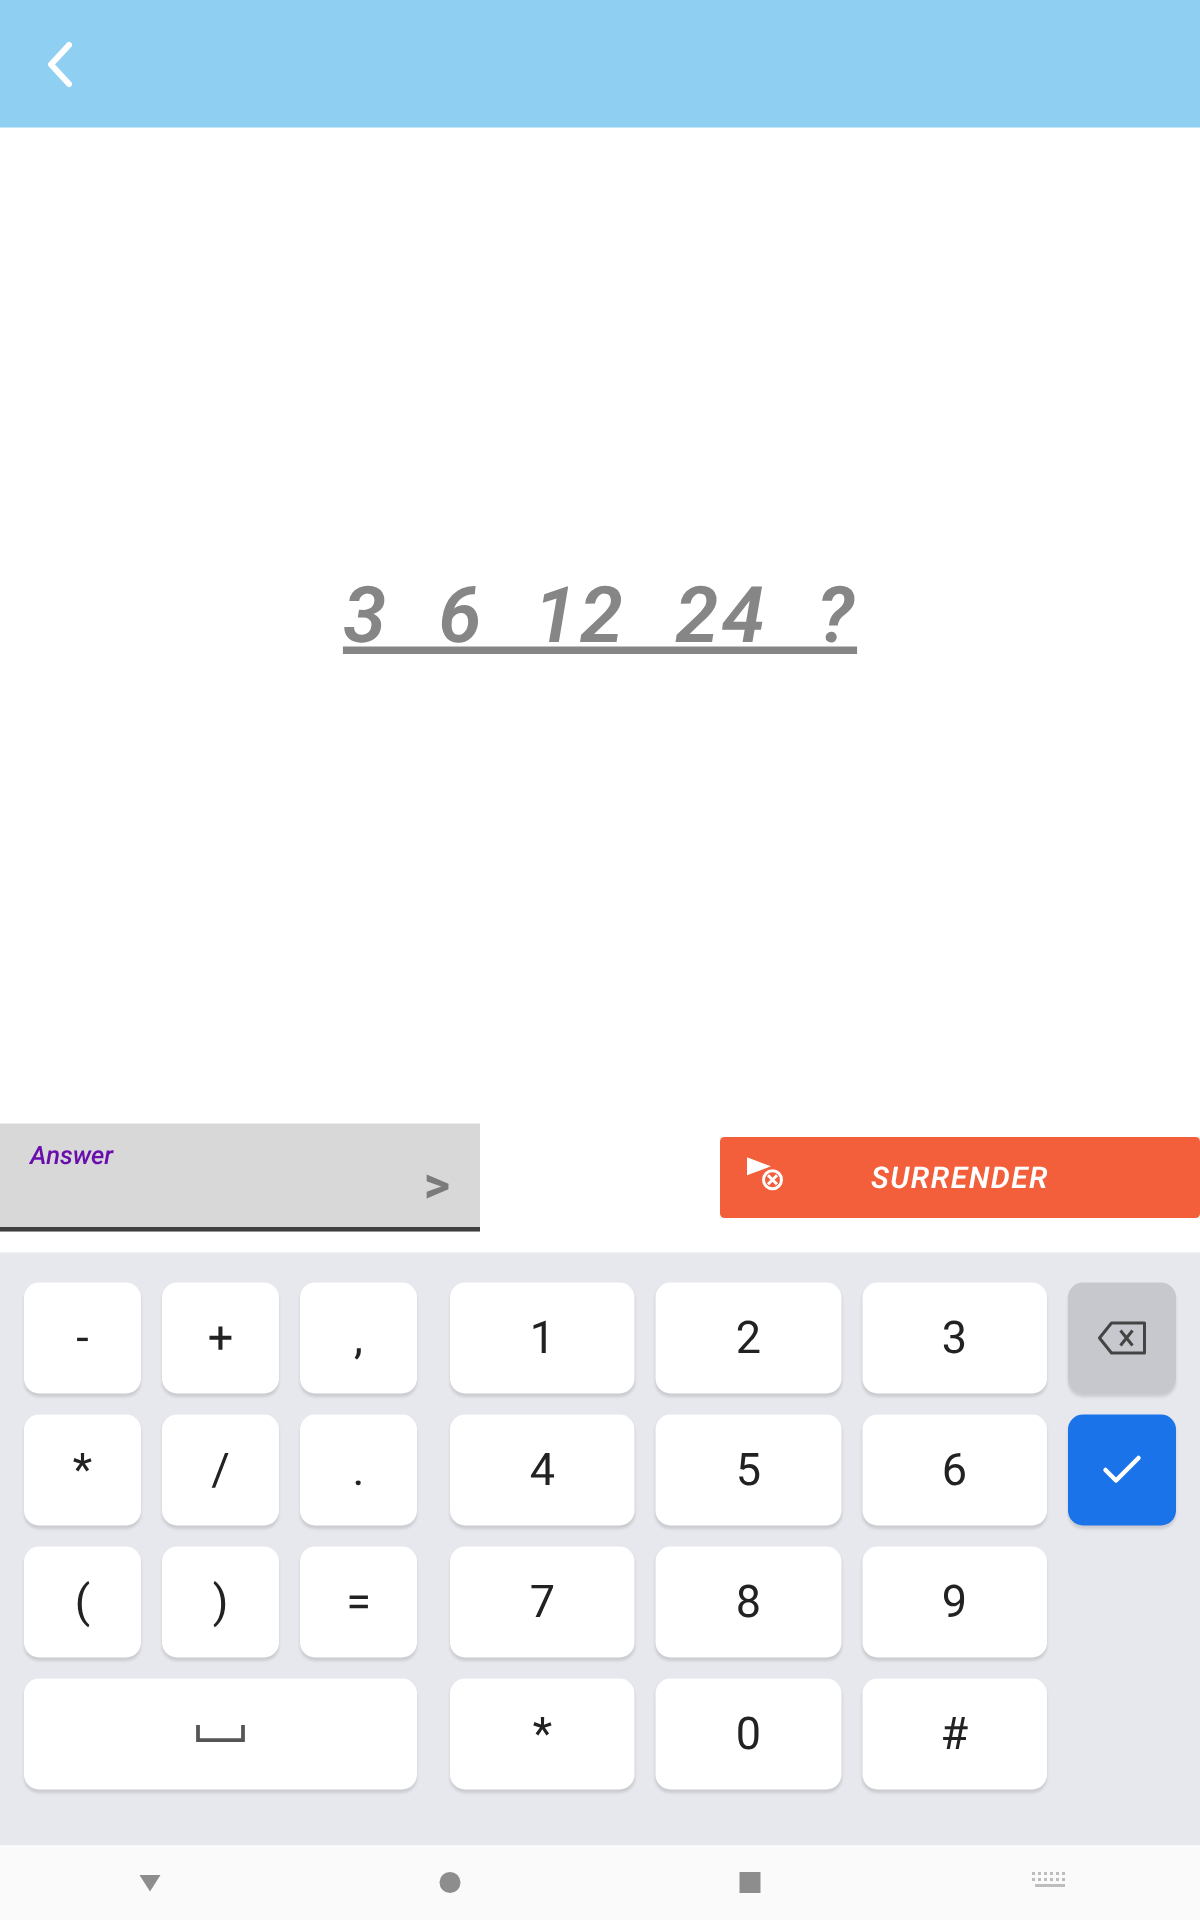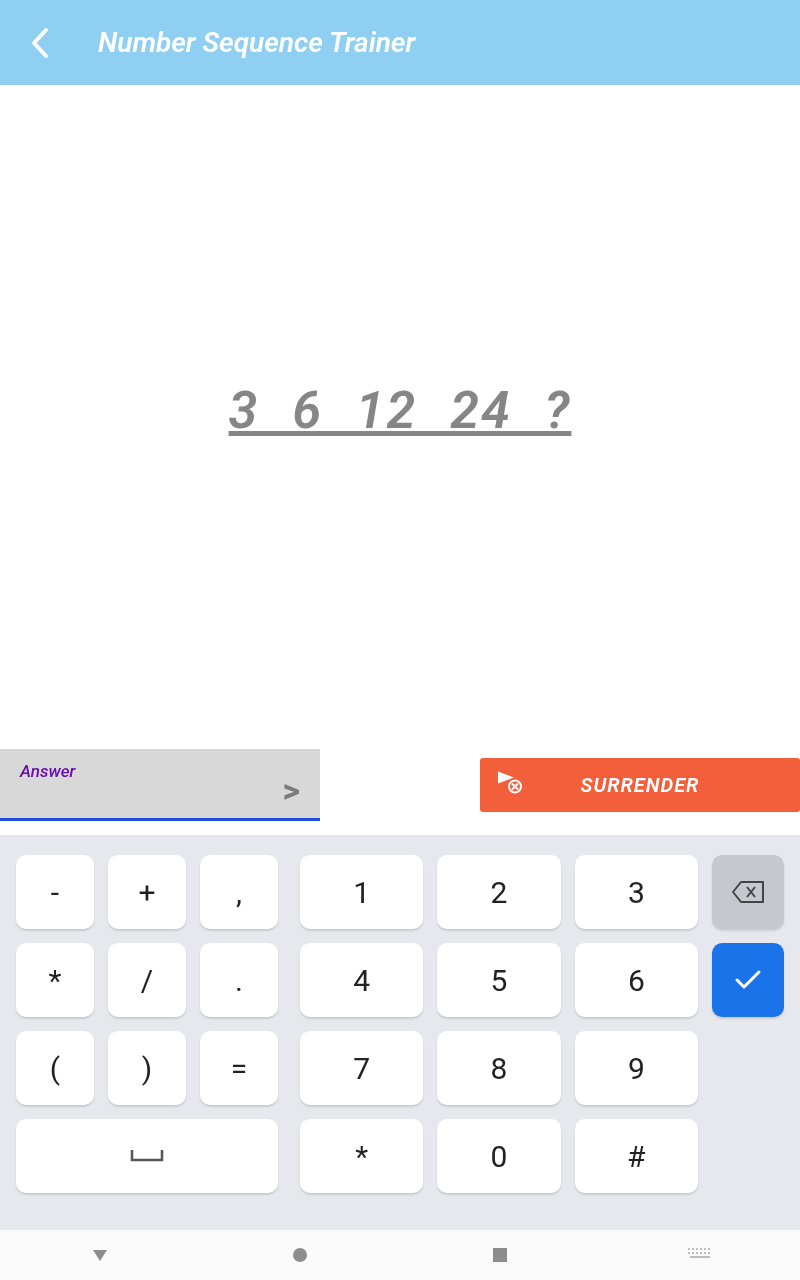--- a/index.html
+++ b/index.html
@@ -43,21 +43,21 @@
 
 .input-row {
   height: 100px;
   display: flex;
   align-items: center;
   padding: 0 0 0 0;
 }
 .answer-field {
   width: 320px;
   background: #d8d8d8;
-  border-bottom: 3px solid #1d4ed8;
+  border-bottom: 3px solid #404040;
   position: relative;
   height: 72px;
   display: flex;
   align-items: flex-start;
   padding: 12px 16px 0 20px;
 }
 .answer-label {
   color: #6a0dad;
   font-size: 17px;
   font-style: italic;
@@ -143,21 +143,20 @@
 </style>
 </head>
 <body>
 
 <div class="header">
   <div class="back-btn">
     <svg width="22" height="32" viewBox="0 0 22 32">
         <path d="M17 3 L5 16 L17 29" stroke="#fff" stroke-width="4" fill="none" stroke-linecap="round" stroke-linejoin="round"></path>
       </svg>
   </div>
-  <div class="header-title">Number Sequence Trainer</div>
 </div>
 
 <div class="sequence-area">
   <div class="sequence-text">3  6  12  24  ?</div>
 </div>
 
 <div class="input-row">
   <div class="answer-field">
     <span class="answer-label">Answer</span>
     <span class="answer-caret">&gt;</span>

